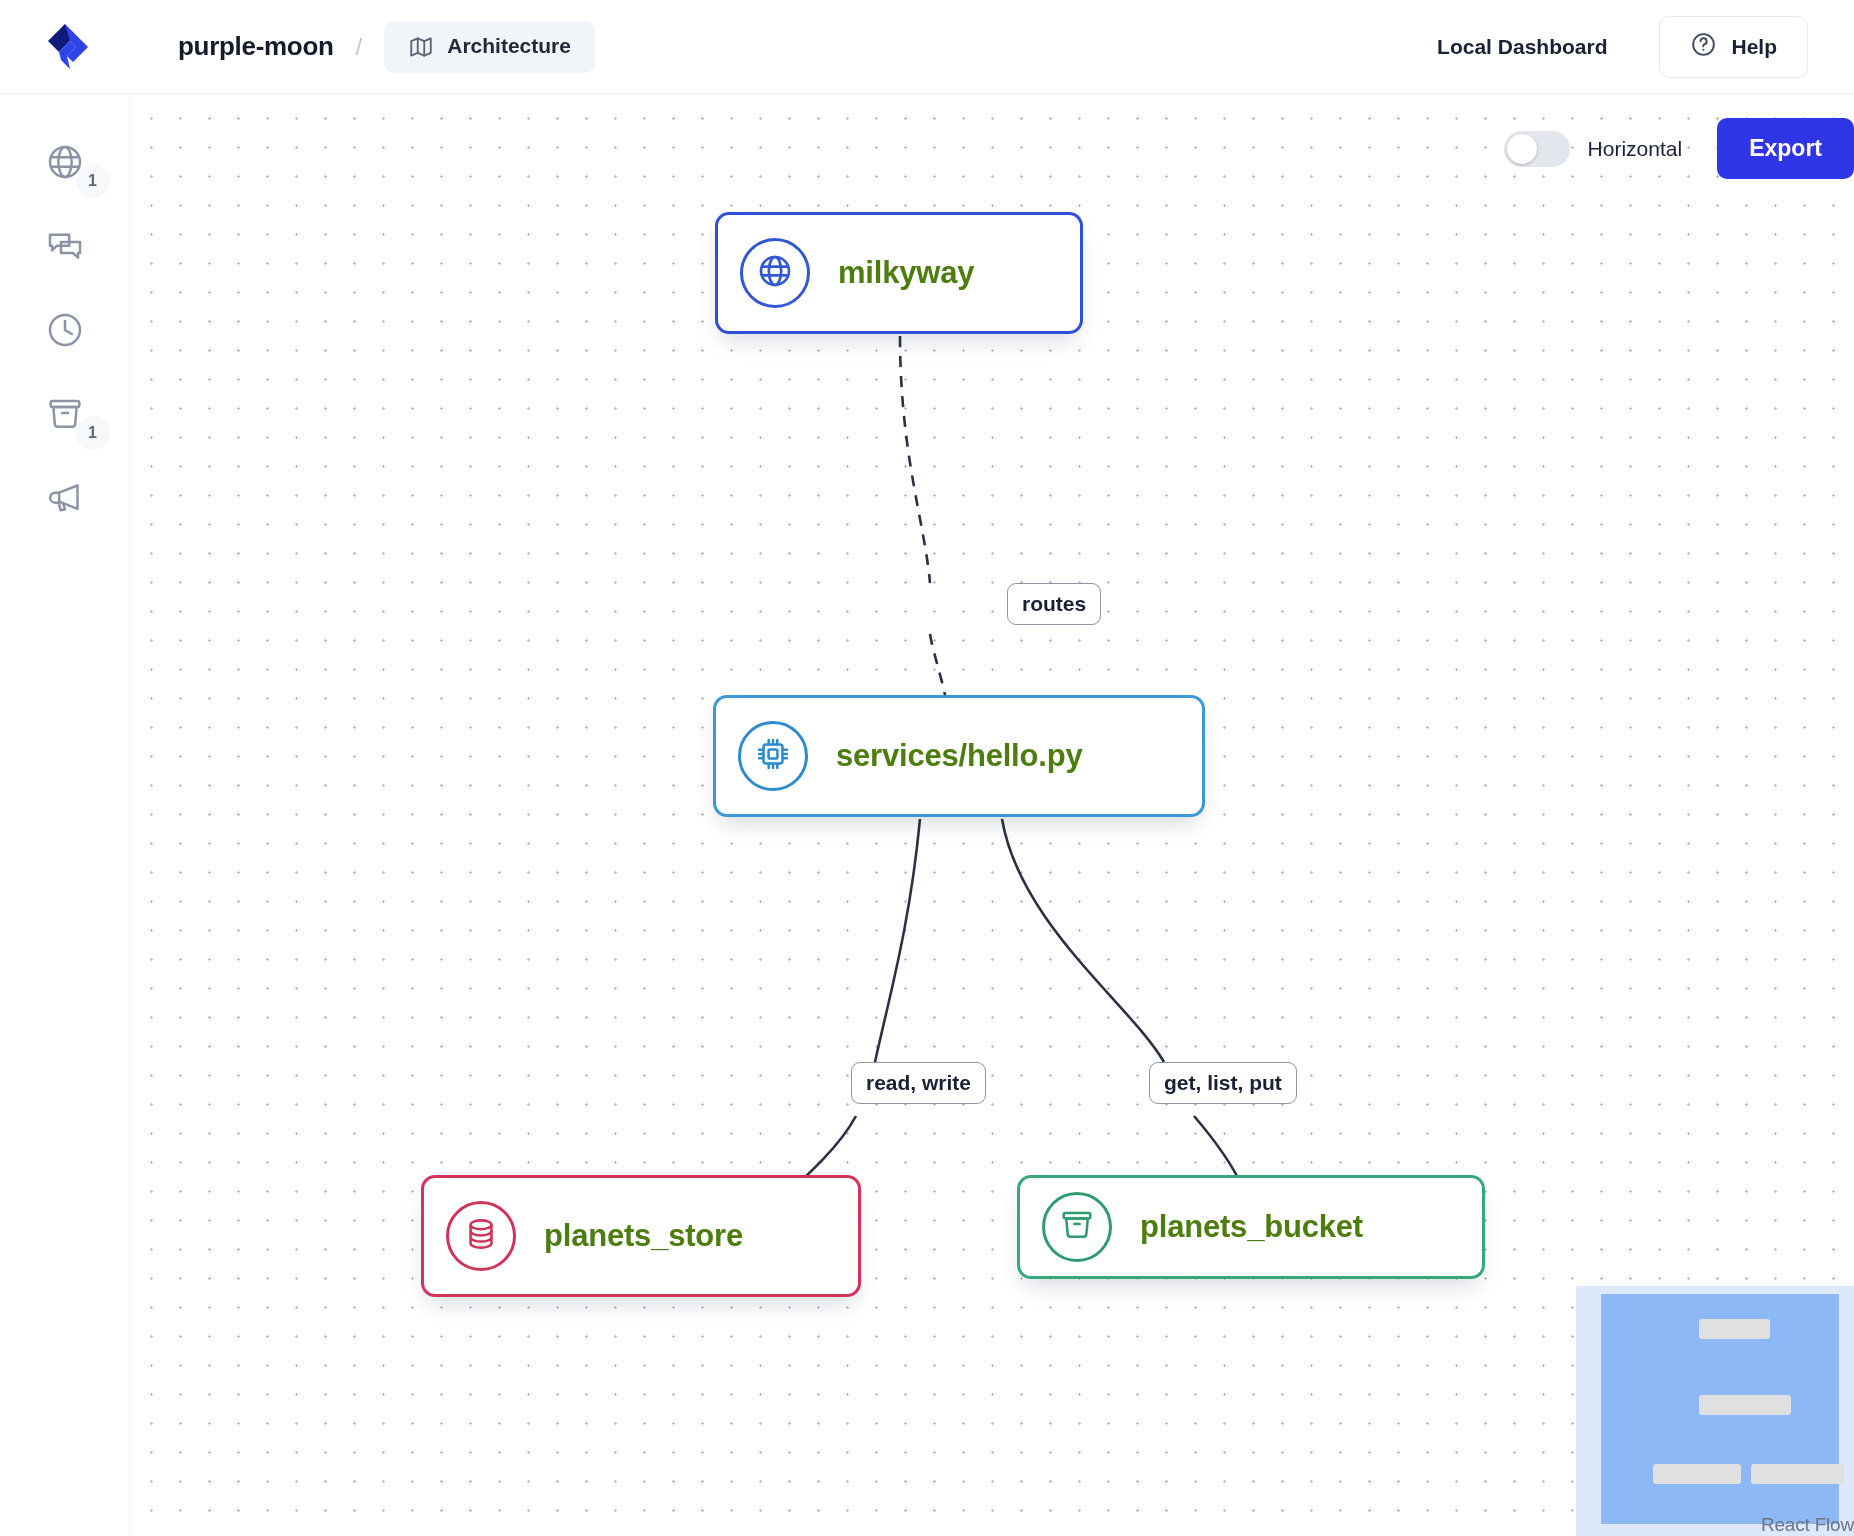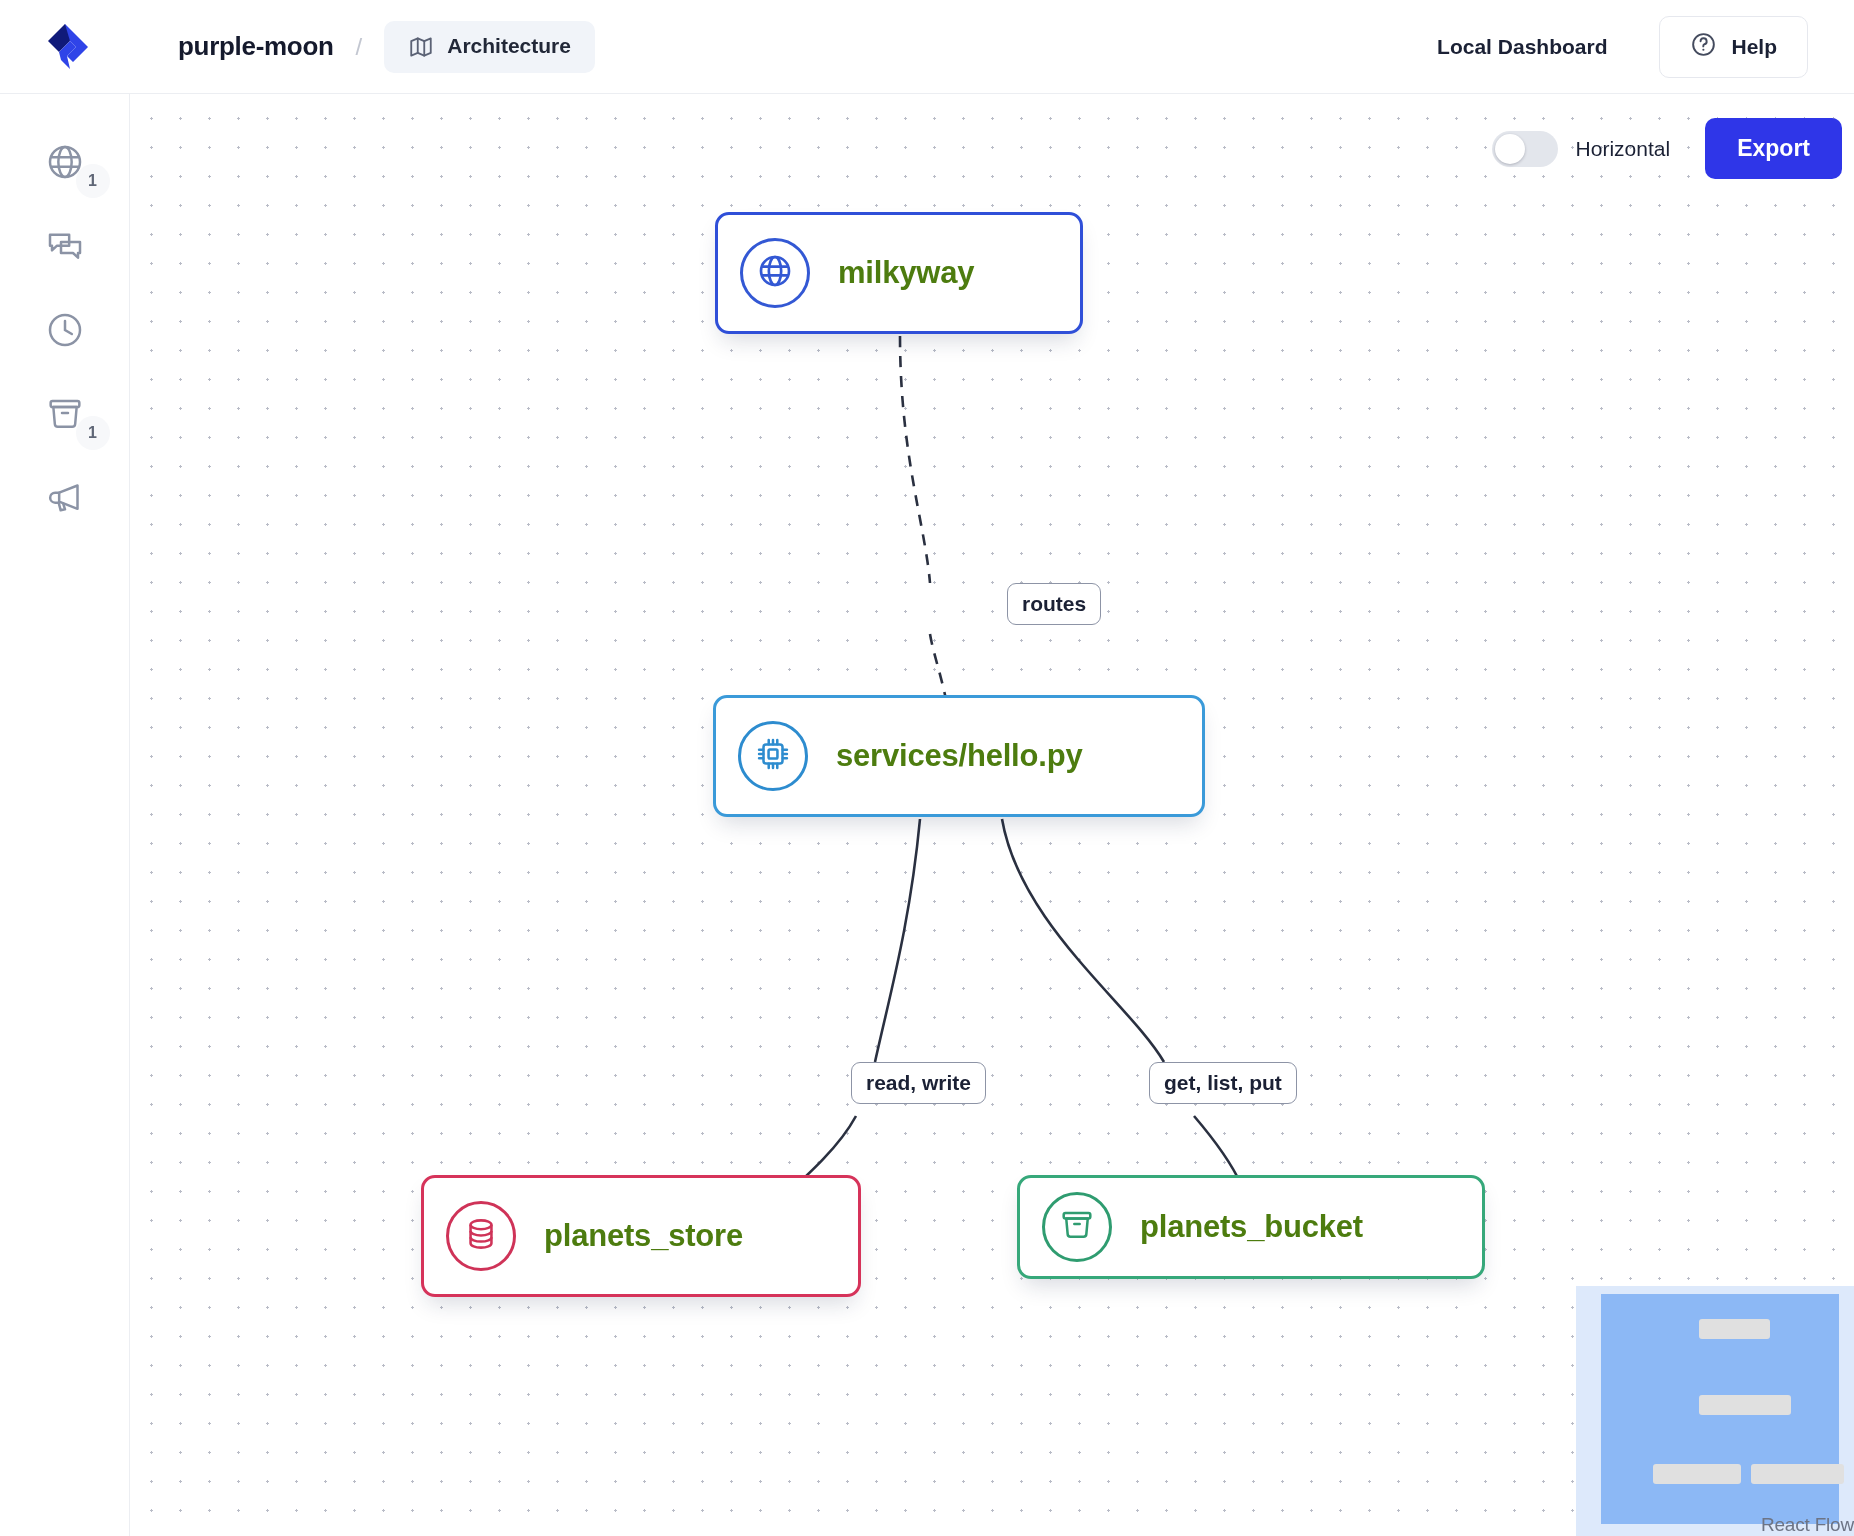--- a/index.html
+++ b/index.html
@@ -95,21 +95,21 @@
     background-color: #ffffff;
     background-image: radial-gradient(circle, #b9bcc7 1.1px, transparent 1.2px);
     background-size: 29px 29px;
     background-position: 7px 10px;
   }
   .flow-layer { position: absolute; inset: 0; }
   .flow-svg { position: absolute; inset: 0; width: 100%; height: 100%; pointer-events: none; }
 
   
   .toolbar {
-    position: absolute; top: 24px; right: 12px;
+    position: absolute; top: 24px; right: 0px;
     display: flex; align-items: center; gap: 0;
     z-index: 12;
   }
   .toggle {
     width: 66px; height: 36px;
     border-radius: 18px;
     background: #e3e6ec;
     position: relative;
     cursor: pointer;
     flex: 0 0 66px;

